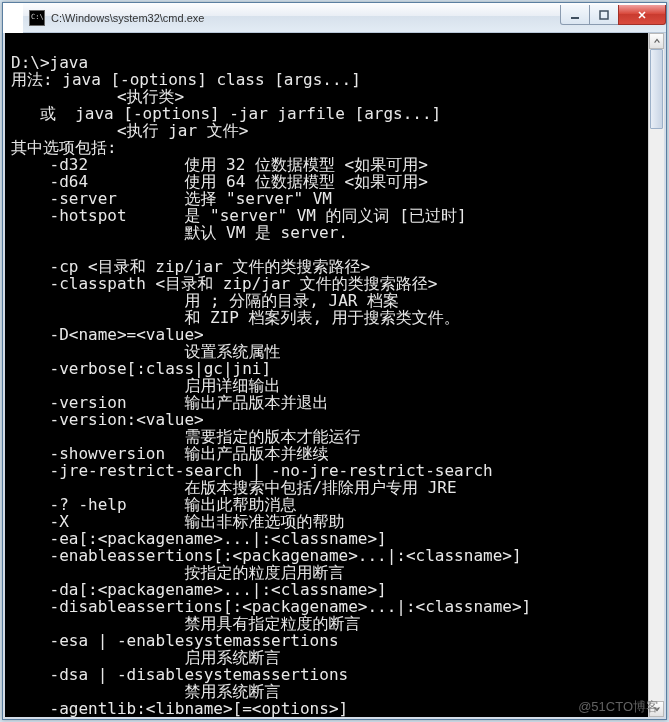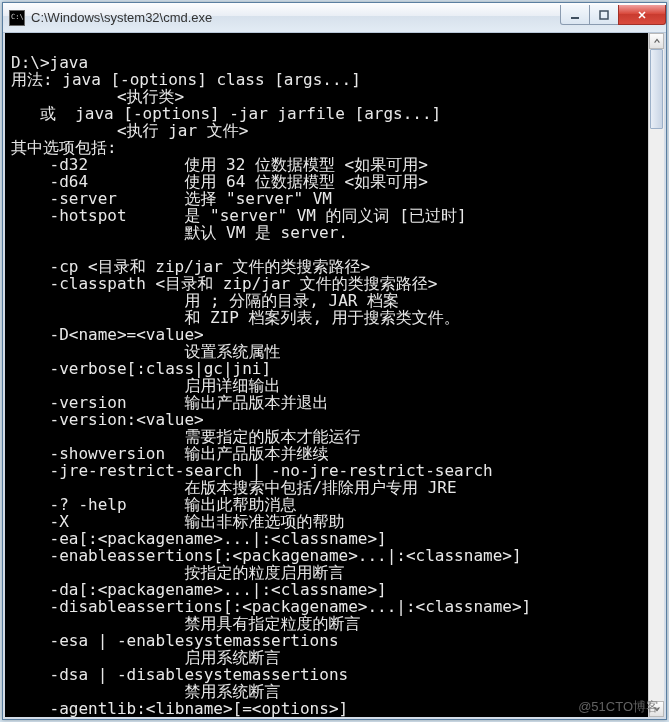--- a/index.html
+++ b/index.html
@@ -20,22 +20,23 @@
     flex-direction: column;
     box-shadow: 0 0 4px rgba(0,0,0,0.3);
   }
   .titlebar {
     height: 30px;
     background: linear-gradient(to bottom, #fdfdfe 0%, #e9eef5 45%, #d7e1ec 46%, #e3ecf5 100%);
     border-bottom: 1px solid #b8c7d8;
     display: flex;
     align-items: center;
     padding: 0 0 0 6px;
-    font-size: 13px;
+    font-size: 11px;
     color: #333;
+    margin-left: 20px;
   }
   .titlebar-icon {
     width: 16px; height: 16px;
     background: #000;
     border: 1px solid #666;
     margin-right: 6px;
     position: relative;
   }
   .titlebar-icon::after {
     content: "C:\\";

